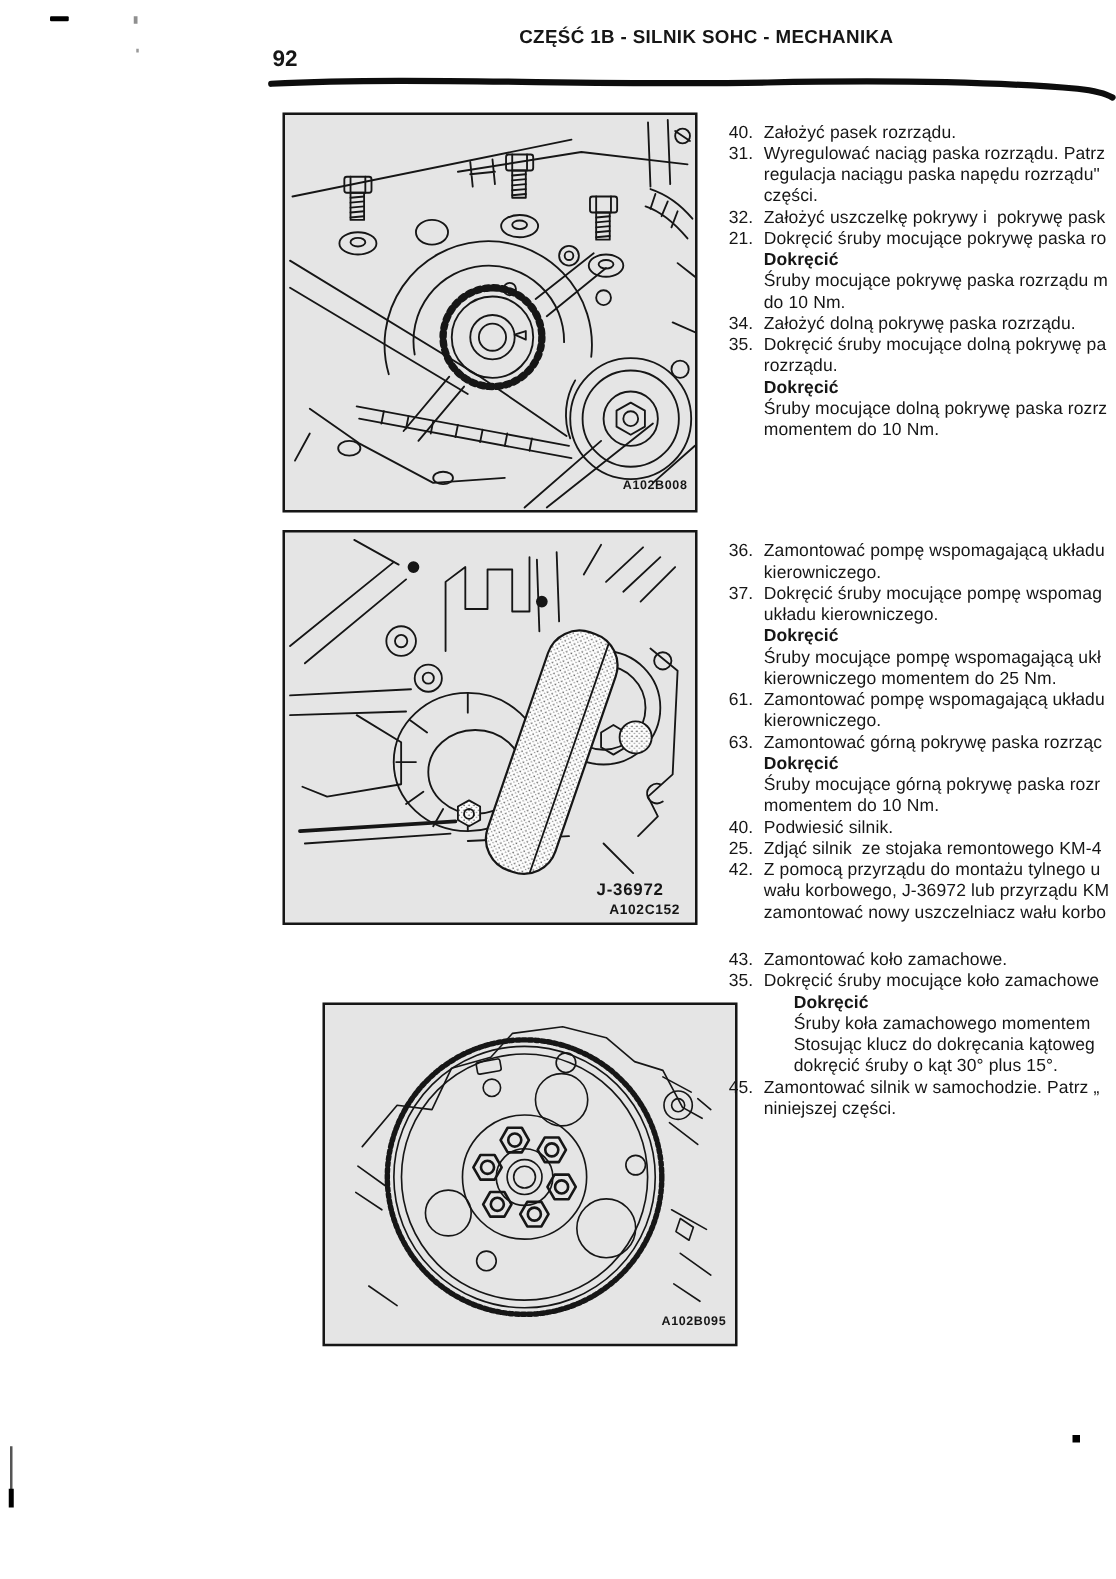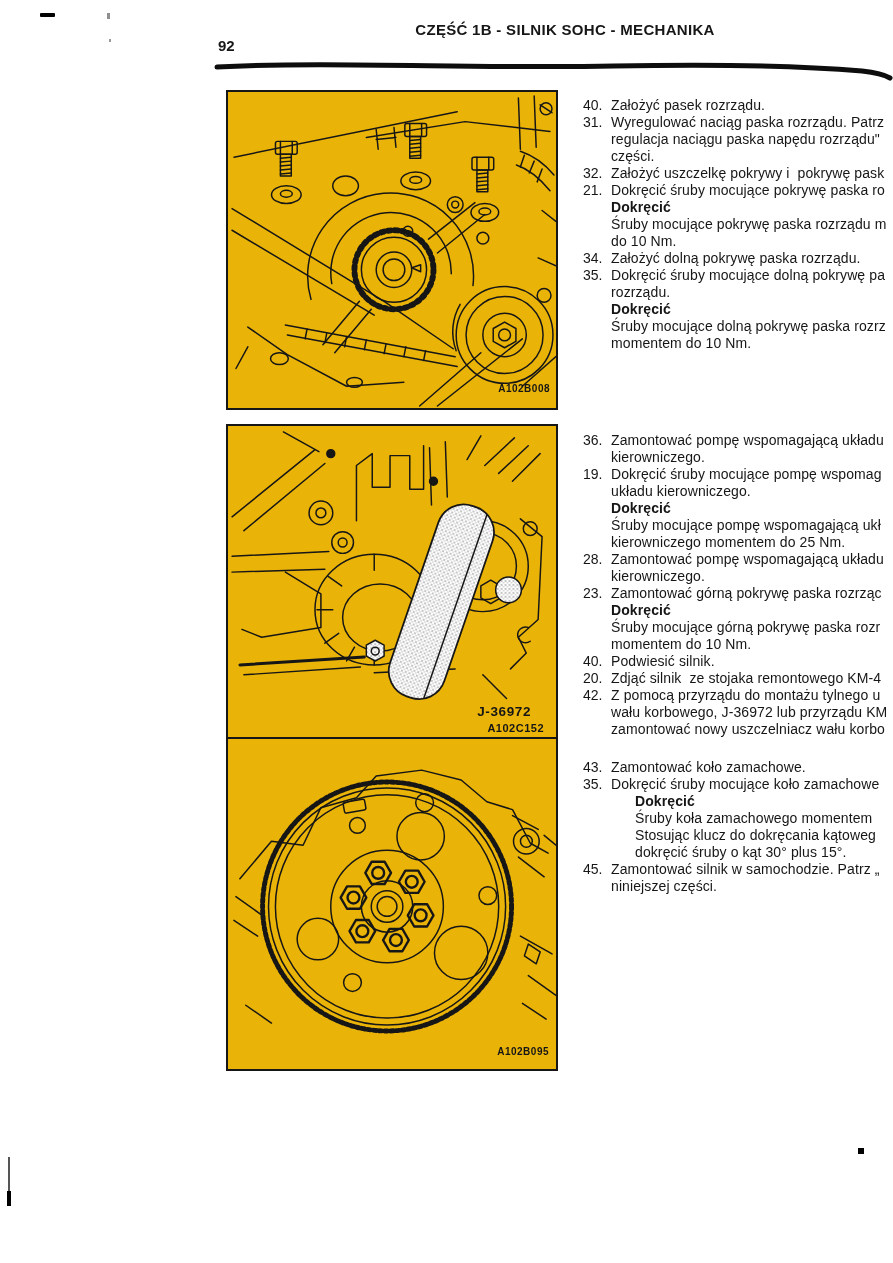--- a/index.html
+++ b/index.html
@@ -1,38 +1,38 @@
 <!DOCTYPE html>
 <html><head>
 <meta charset="utf-8">
 <style>
   html,body{margin:0;padding:0;}
   body{
     width:893px;height:1263px;position:relative;background:#ffffff;
     font-family:"Liberation Sans",sans-serif;color:#161616;overflow:hidden;
   }
   
-  .page-num{position:absolute;left:218px;top:37px;font-size:15px;font-weight:bold;}
+  .page-num{position:absolute;left:218px;top:37px;font-size:18px;font-weight:bold;}
   .header-title{position:absolute;left:237px;top:21px;width:656px;text-align:center;
     font-size:15px;font-weight:bold;letter-spacing:0.3px;white-space:pre;}
   .header-rule{position:absolute;left:214px;top:58px;width:679px;height:24px;}
   
   .mark{position:absolute;background:#000;}
   .m-dash{left:40px;top:13px;width:15px;height:4px;border-radius:1px;}
   .m-speck1{left:107px;top:13px;width:3px;height:6px;background:#6a6a6a;opacity:.75;}
   .m-speck2{left:109px;top:39px;width:2px;height:3px;background:#9a9a9a;}
   .m-tick{left:8px;top:1157px;width:2px;height:36px;background:#555;}
   .m-tick2{left:7px;top:1191px;width:4px;height:15px;background:#000;}
   .m-dot{left:858px;top:1148px;width:6px;height:6px;}
   
   .figure-box{position:absolute;left:226px;width:332px;border:2px solid #161616;
-    background:#eab308;box-sizing:border-box;}
+    background:#e5e5e5;box-sizing:border-box;}
   #fig1{top:90px;height:320px;}
   #fig2{top:424px;height:316px;text-align:right;}
-  #fig3{top:737px;height:334px;}
+  #fig3{top:802px;height:275px;margin-left:32px;}
   .figure-box svg{position:absolute;left:0;top:0;width:100%;height:100%;}
   .fig-code{position:absolute;font-size:10px;font-weight:bold;letter-spacing:0.5px;color:#161616;}
   #fig1 .fig-code{right:6px;bottom:14px;}
   #fig2 .fig-code{right:12px;bottom:4px;font-size:11px;}
   #fig3 .fig-code{right:7px;bottom:12px;}
   .fig-callout{position:absolute;right:25px;bottom:19px;font-size:13.5px;font-weight:bold;letter-spacing:0.6px;}
   
   .steps-column{position:absolute;left:583px;top:92px;width:340px;height:1100px;}
   .step-group{position:absolute;left:0;width:340px;}
   .step{position:relative;padding-left:28px;}
@@ -270,45 +270,45 @@
         <div class="step-line">momentem do 10 Nm.</div>
       </div>
     </div>
     <div class="step-group" style="top: 340px;">
       <div class="step">
         <span class="step-num">36.</span>
         <div class="step-line">Zamontować pompę wspomagającą układu</div>
         <div class="step-line">kierowniczego.</div>
       </div>
       <div class="step">
-        <span class="step-num">19.</span>
+        <span class="step-num">37.</span>
         <div class="step-line">Dokręcić śruby mocujące pompę wspomag</div>
         <div class="step-line">układu kierowniczego.</div>
         <div class="step-line b">Dokręcić</div>
         <div class="step-line">Śruby mocujące pompę wspomagającą ukł</div>
         <div class="step-line">kierowniczego momentem do 25 Nm.</div>
       </div>
       <div class="step">
-        <span class="step-num">28.</span>
+        <span class="step-num">61.</span>
         <div class="step-line">Zamontować pompę wspomagającą układu</div>
         <div class="step-line">kierowniczego.</div>
       </div>
       <div class="step">
-        <span class="step-num">23.</span>
+        <span class="step-num">63.</span>
         <div class="step-line">Zamontować górną pokrywę paska rozrząc</div>
         <div class="step-line b">Dokręcić</div>
         <div class="step-line">Śruby mocujące górną pokrywę paska rozr</div>
         <div class="step-line">momentem do 10 Nm.</div>
       </div>
       <div class="step">
         <span class="step-num">40.</span>
         <div class="step-line">Podwiesić silnik.</div>
       </div>
       <div class="step">
-        <span class="step-num">20.</span>
+        <span class="step-num">25.</span>
         <div class="step-line">Zdjąć silnik  ze stojaka remontowego KM-4</div>
       </div>
       <div class="step">
         <span class="step-num">42.</span>
         <div class="step-line">Z pomocą przyrządu do montażu tylnego u</div>
         <div class="step-line">wału korbowego, J-36972 lub przyrządu KM</div>
         <div class="step-line">zamontować nowy uszczelniacz wału korbo</div>
       </div>
     </div>
     <div class="step-group" style="top: 667px;">

